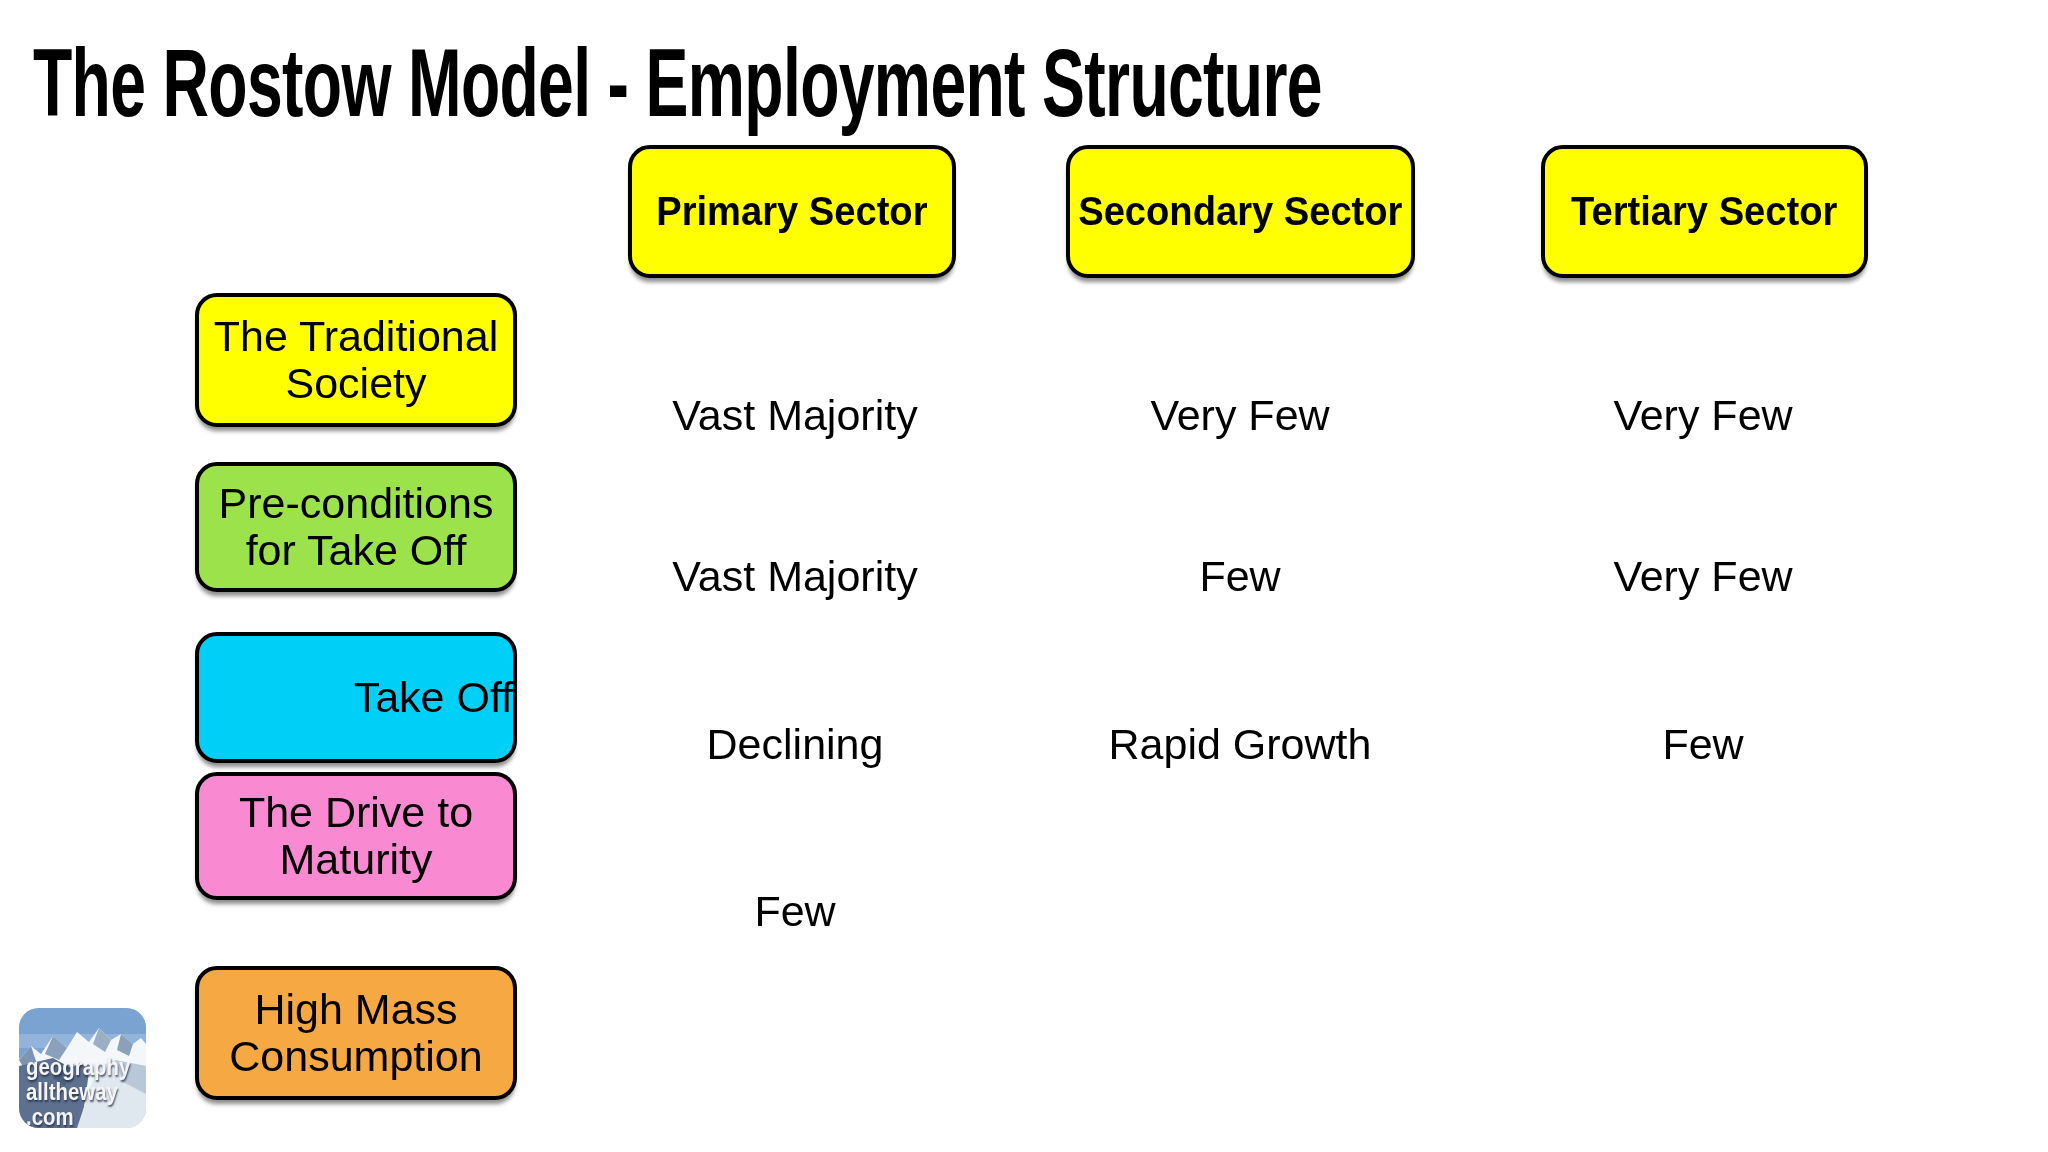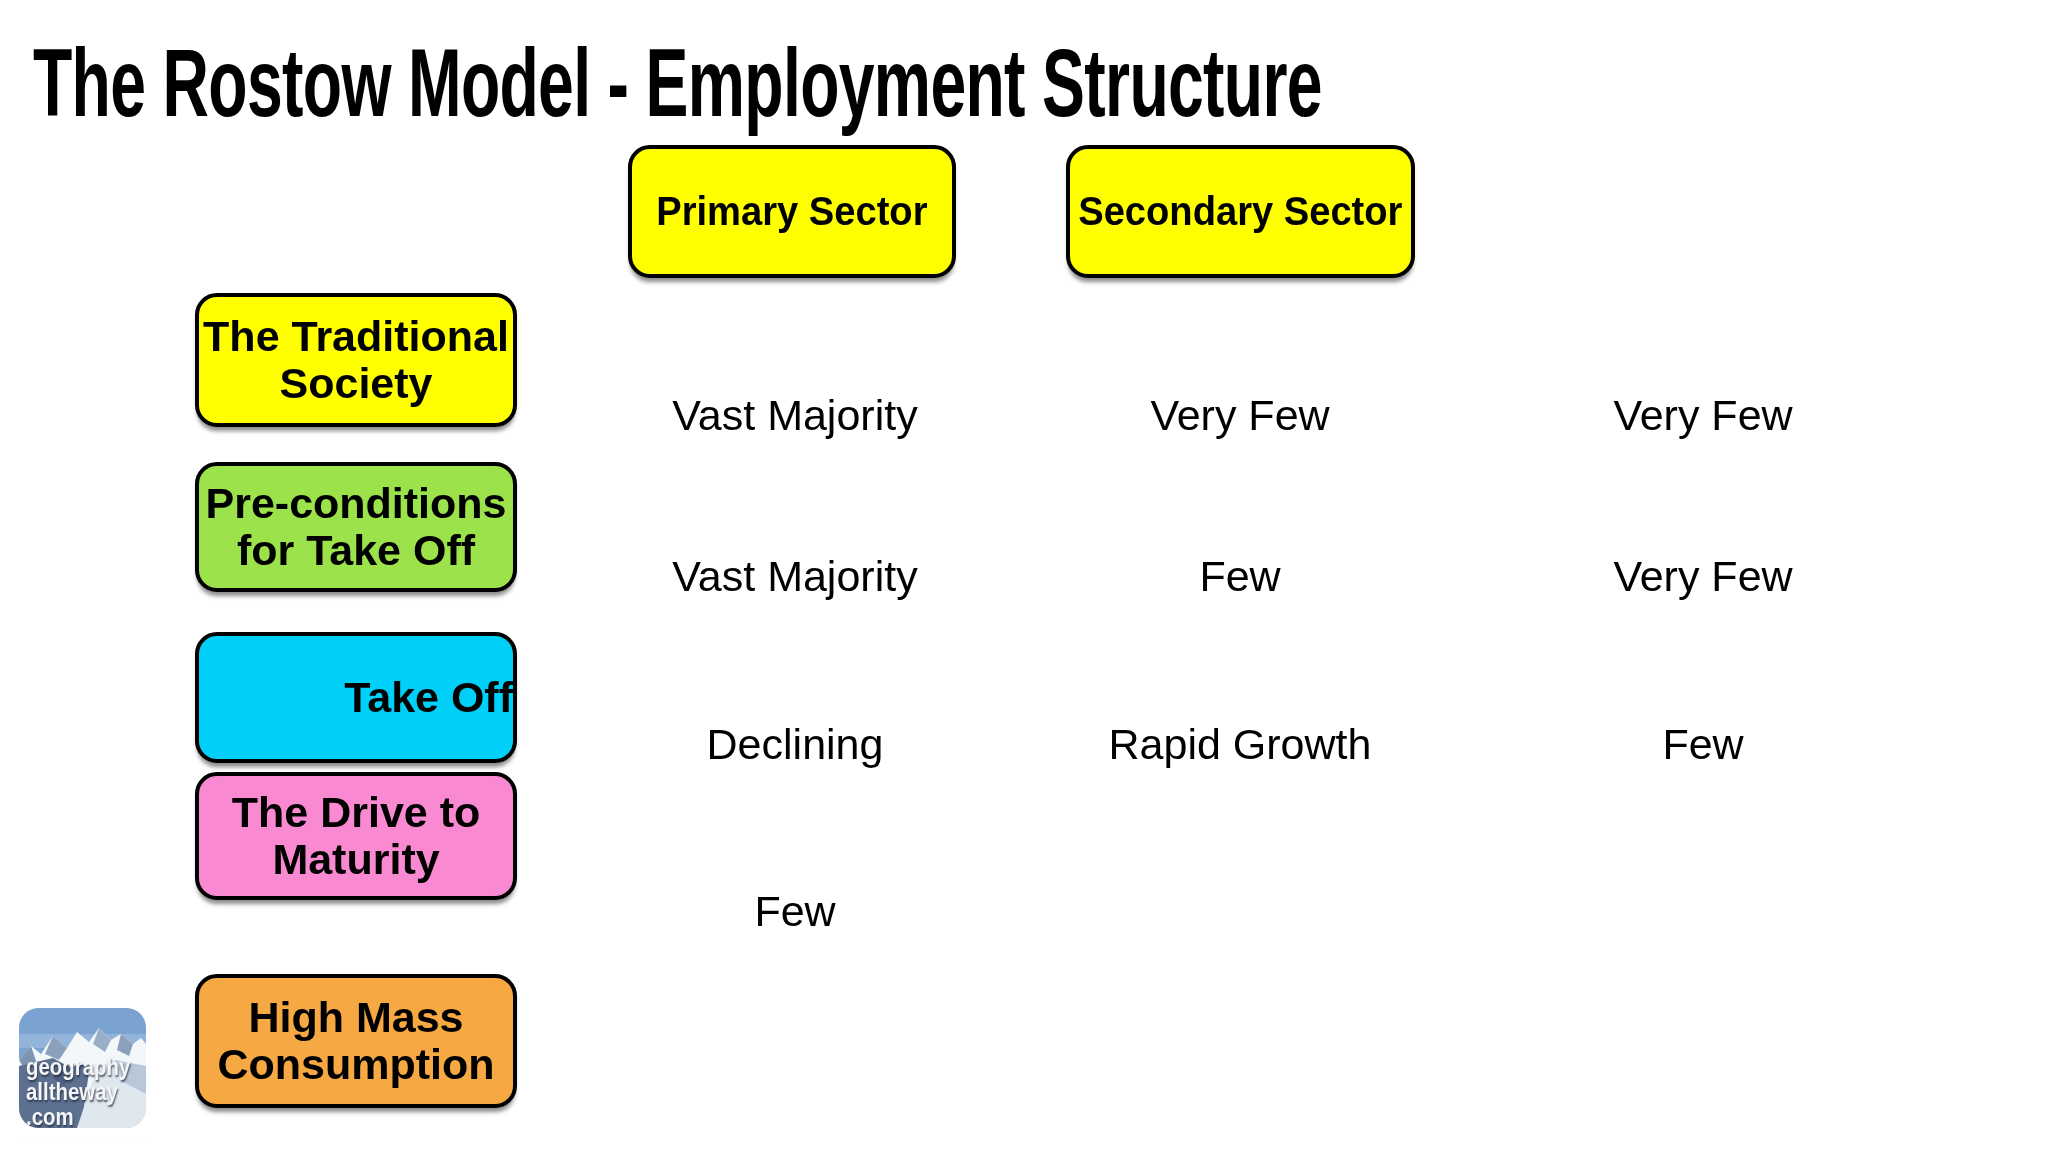--- a/index.html
+++ b/index.html
@@ -20,21 +20,21 @@
   .header-box{top:145px;height:133px;}
   .header-box .header-label{
     font-size:41px;font-weight:bold;white-space:nowrap;
     transform:scaleX(0.93);transform-origin:center;
   }
   .col0{left:628px;width:328px;justify-content:center;}
   .col1{left:1066px;width:349px;}
   .col2{left:1541px;width:327px;}
   .stage-box{left:195px;width:322px;}
   .stage-label{
-    font-size:43px;font-weight:bold;line-height:1.1;white-space:pre-line;
+    font-size:43px;font-weight:normal;line-height:1.1;white-space:pre-line;
   }
   .s0{top:293px;height:134px;}
   .s1{top:462px;height:130px;}
   .s2{top:632px;height:131px;}
   .s3{top:772px;height:128px;}
   .s4{top:966px;height:134px;}
   .cell{
     position:absolute;transform:translate(-50%,-50%);
     font-size:43px;white-space:nowrap;margin-top:45px;
   }
@@ -69,37 +69,40 @@
 <div class="slide">
 
   <h1 class="title">The Rostow Model - Employment Structure</h1>
 
   <div class="box header-box col0" style="background-color: rgb(255, 255, 0);">
     <span class="header-label">Primary Sector</span>
   </div>
   <div class="box header-box col1" style="background-color: rgb(255, 255, 0);">
     <span class="header-label">Secondary Sector</span>
   </div>
+  <div class="box header-box col2" style="background-color: rgb(255, 255, 0);">
+    <span class="header-label">Tertiary Sector</span>
+  </div>
 
   <div class="box stage-box s0" style="background-color: rgb(255, 255, 0);">
     <span class="stage-label">The Traditional
 Society</span>
   </div>
   <div class="box stage-box s1" style="background-color: rgb(155, 226, 75);">
     <span class="stage-label">Pre-conditions
 for Take Off</span>
   </div>
   <div class="box stage-box s2" style="background-color: rgb(0, 207, 247); justify-content: flex-end;">
     <span class="stage-label">Take Off</span>
   </div>
   <div class="box stage-box s3" style="background-color: rgb(249, 138, 210);">
     <span class="stage-label">The Drive to
 Maturity</span>
   </div>
-  <div class="box stage-box s4" style="background-color: rgb(246, 168, 67); margin-top: 8px;">
+  <div class="box stage-box s4" style="background-color: rgb(246, 168, 67);">
     <span class="stage-label">High Mass
 Consumption</span>
   </div>
 
   <div class="cell cx0 cy0">Vast Majority</div>
   <div class="cell cx1 cy0">Very Few</div>
   <div class="cell cx2 cy0">Very Few</div>
 
   <div class="cell cx0 cy1">Vast Majority</div>
   <div class="cell cx1 cy1">Few</div>

